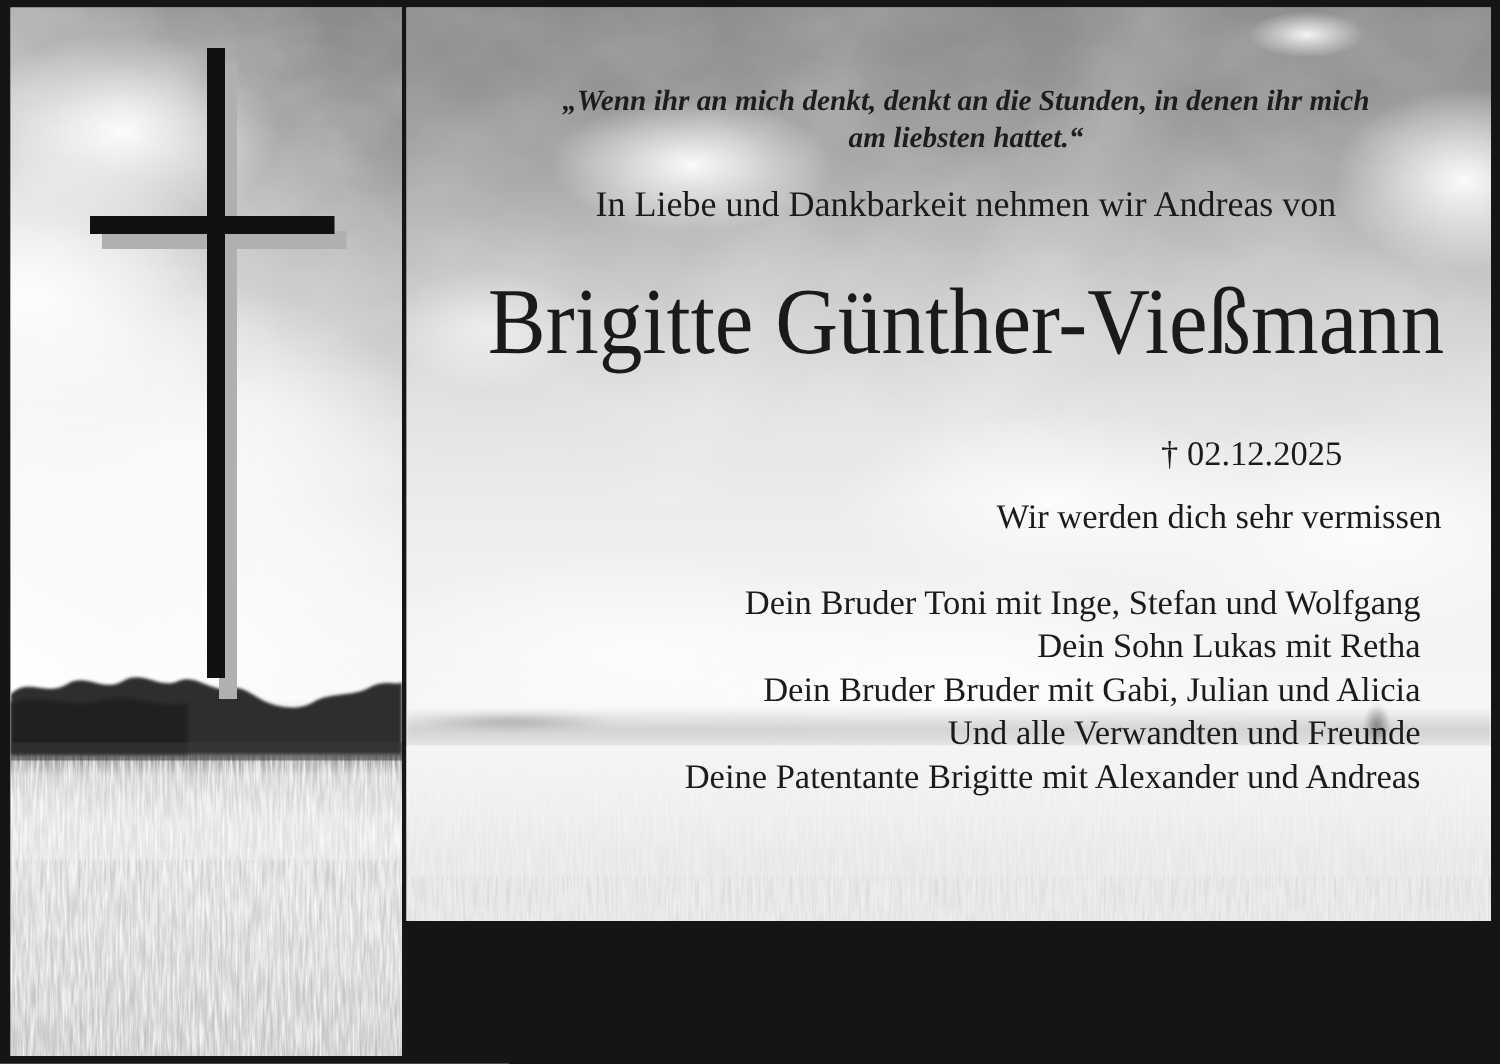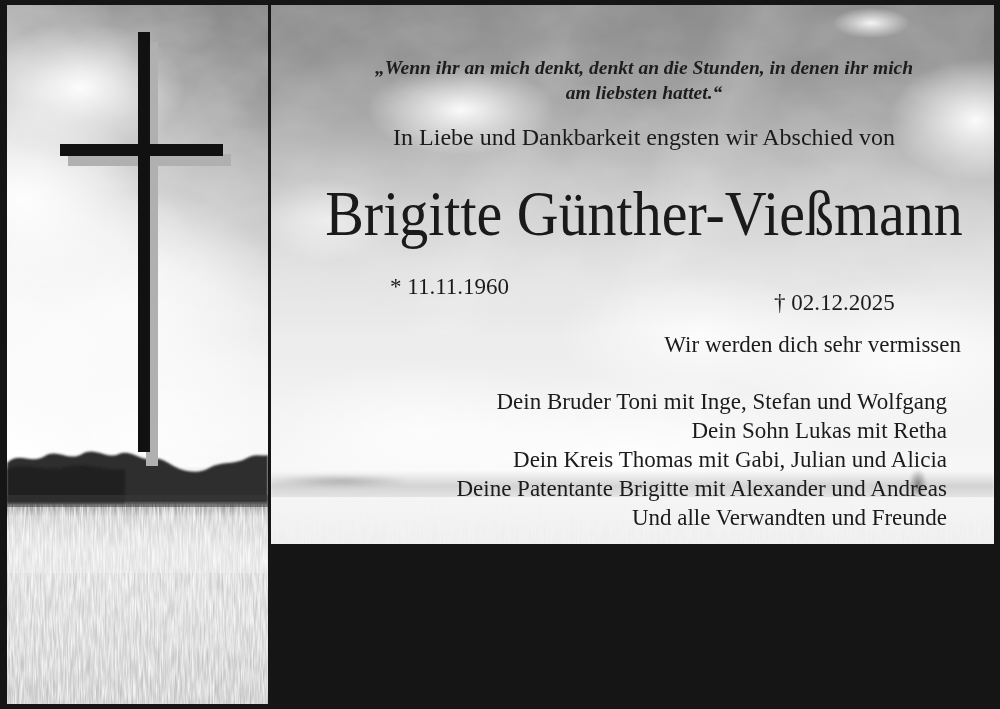--- a/index.html
+++ b/index.html
@@ -26,21 +26,21 @@
     background:radial-gradient(closest-side,rgba(255,255,255,.85),rgba(255,255,255,0));}
   .left-trees{position:absolute;left:0;top:438px;}
   
   .cross-shadow-v{position:absolute;left:139px;top:37px;width:12px;height:424px;background:#b0b0b0;}
   .cross-shadow-h{position:absolute;left:61px;top:149px;width:163px;height:12px;background:#b0b0b0;}
   .cross-v{position:absolute;left:131px;top:27px;width:12px;height:420px;background:#111;}
   .cross-h{position:absolute;left:53px;top:139px;width:163px;height:12px;background:#111;}
   
   .divider{position:absolute;left:268px;top:5px;width:3px;height:699px;background:#161616;}
   
-  .right{position:absolute;left:271px;top:5px;width:723px;height:539px;overflow:hidden;background:#f2f2f2;}
+  .right{position:absolute;left:271px;top:5px;width:723px;height:609px;overflow:hidden;background:#f2f2f2;}
   .right-sky{position:absolute;left:0;top:0;width:100%;height:100%;
     background:linear-gradient(180deg,#8c8c8c 0px,#959595 55px,#a8a8a8 110px,#c1c1c1 165px,#d5d5d5 215px,#e3e3e3 270px,#ececec 330px,#f2f2f2 400px,#f7f7f7 470px,#f4f4f4 100%);}
   .right-rays{position:absolute;left:0;top:0;width:100%;height:330px;
     background:linear-gradient(112deg,rgba(255,255,255,0) 30%,rgba(255,255,255,.10) 36%,rgba(255,255,255,0) 41%,rgba(255,255,255,0) 52%,rgba(255,255,255,.13) 58%,rgba(255,255,255,0) 64%);}
   .right-clouds{position:absolute;left:0;top:0;width:100%;height:100%;background:
     radial-gradient(ellipse 130px 62px at 190px 105px,rgba(255,255,255,.95),rgba(255,255,255,0) 72%),
     radial-gradient(ellipse 55px 22px at 600px 18px,rgba(255,255,255,.9),rgba(255,255,255,0) 70%),
     radial-gradient(ellipse 120px 85px at 705px 115px,rgba(255,255,255,.95),rgba(255,255,255,0) 72%),
     radial-gradient(ellipse 90px 55px at 55px 215px,rgba(255,255,255,.55),rgba(255,255,255,0) 75%),
     radial-gradient(ellipse 200px 85px at 430px 330px,rgba(255,255,255,.85),rgba(255,255,255,0) 72%),
@@ -145,29 +145,28 @@
         <rect width="723" height="207" filter="url(#fWheatLight)"></rect>
       </svg>
       <svg width="723" height="120" style="opacity:.22;top:87px">
         <rect width="723" height="120" filter="url(#fWheatDark)"></rect>
       </svg>
       <div class="right-field-fade"></div>
     </div>
 
     <div class="txt quote">„Wenn ihr an mich denkt, denkt an die Stunden, in denen ihr mich
 am liebsten hattet.“</div>
-    <div class="txt intro">In Liebe und Dankbarkeit engsten wir Abschied von</div>
+    <div class="txt intro">In Liebe und Dankbarkeit nehmen wir Andreas von</div>
     <div class="txt name">Brigitte Günther-Vießmann</div>
-    <div class="txt date birth">* 11.11.1960</div>
     <div class="txt date death">† 02.12.2025</div>
     <div class="txt missing">Wir werden dich sehr vermissen</div>
 
     <div class="txt mourners">
       <div>Dein Bruder Toni mit Inge, Stefan und Wolfgang</div>
       <div>Dein Sohn Lukas mit Retha</div>
-      <div>Dein Kreis Thomas mit Gabi, Julian und Alicia</div>
+      <div>Dein Bruder Bruder mit Gabi, Julian und Alicia</div>
+      <div>Und alle Verwandten und Freunde</div>
       <div>Deine Patentante Brigitte mit Alexander und Andreas</div>
-      <div>Und alle Verwandten und Freunde</div>
     </div>
 
   </div>
 
 </div>
 
 </body></html>

